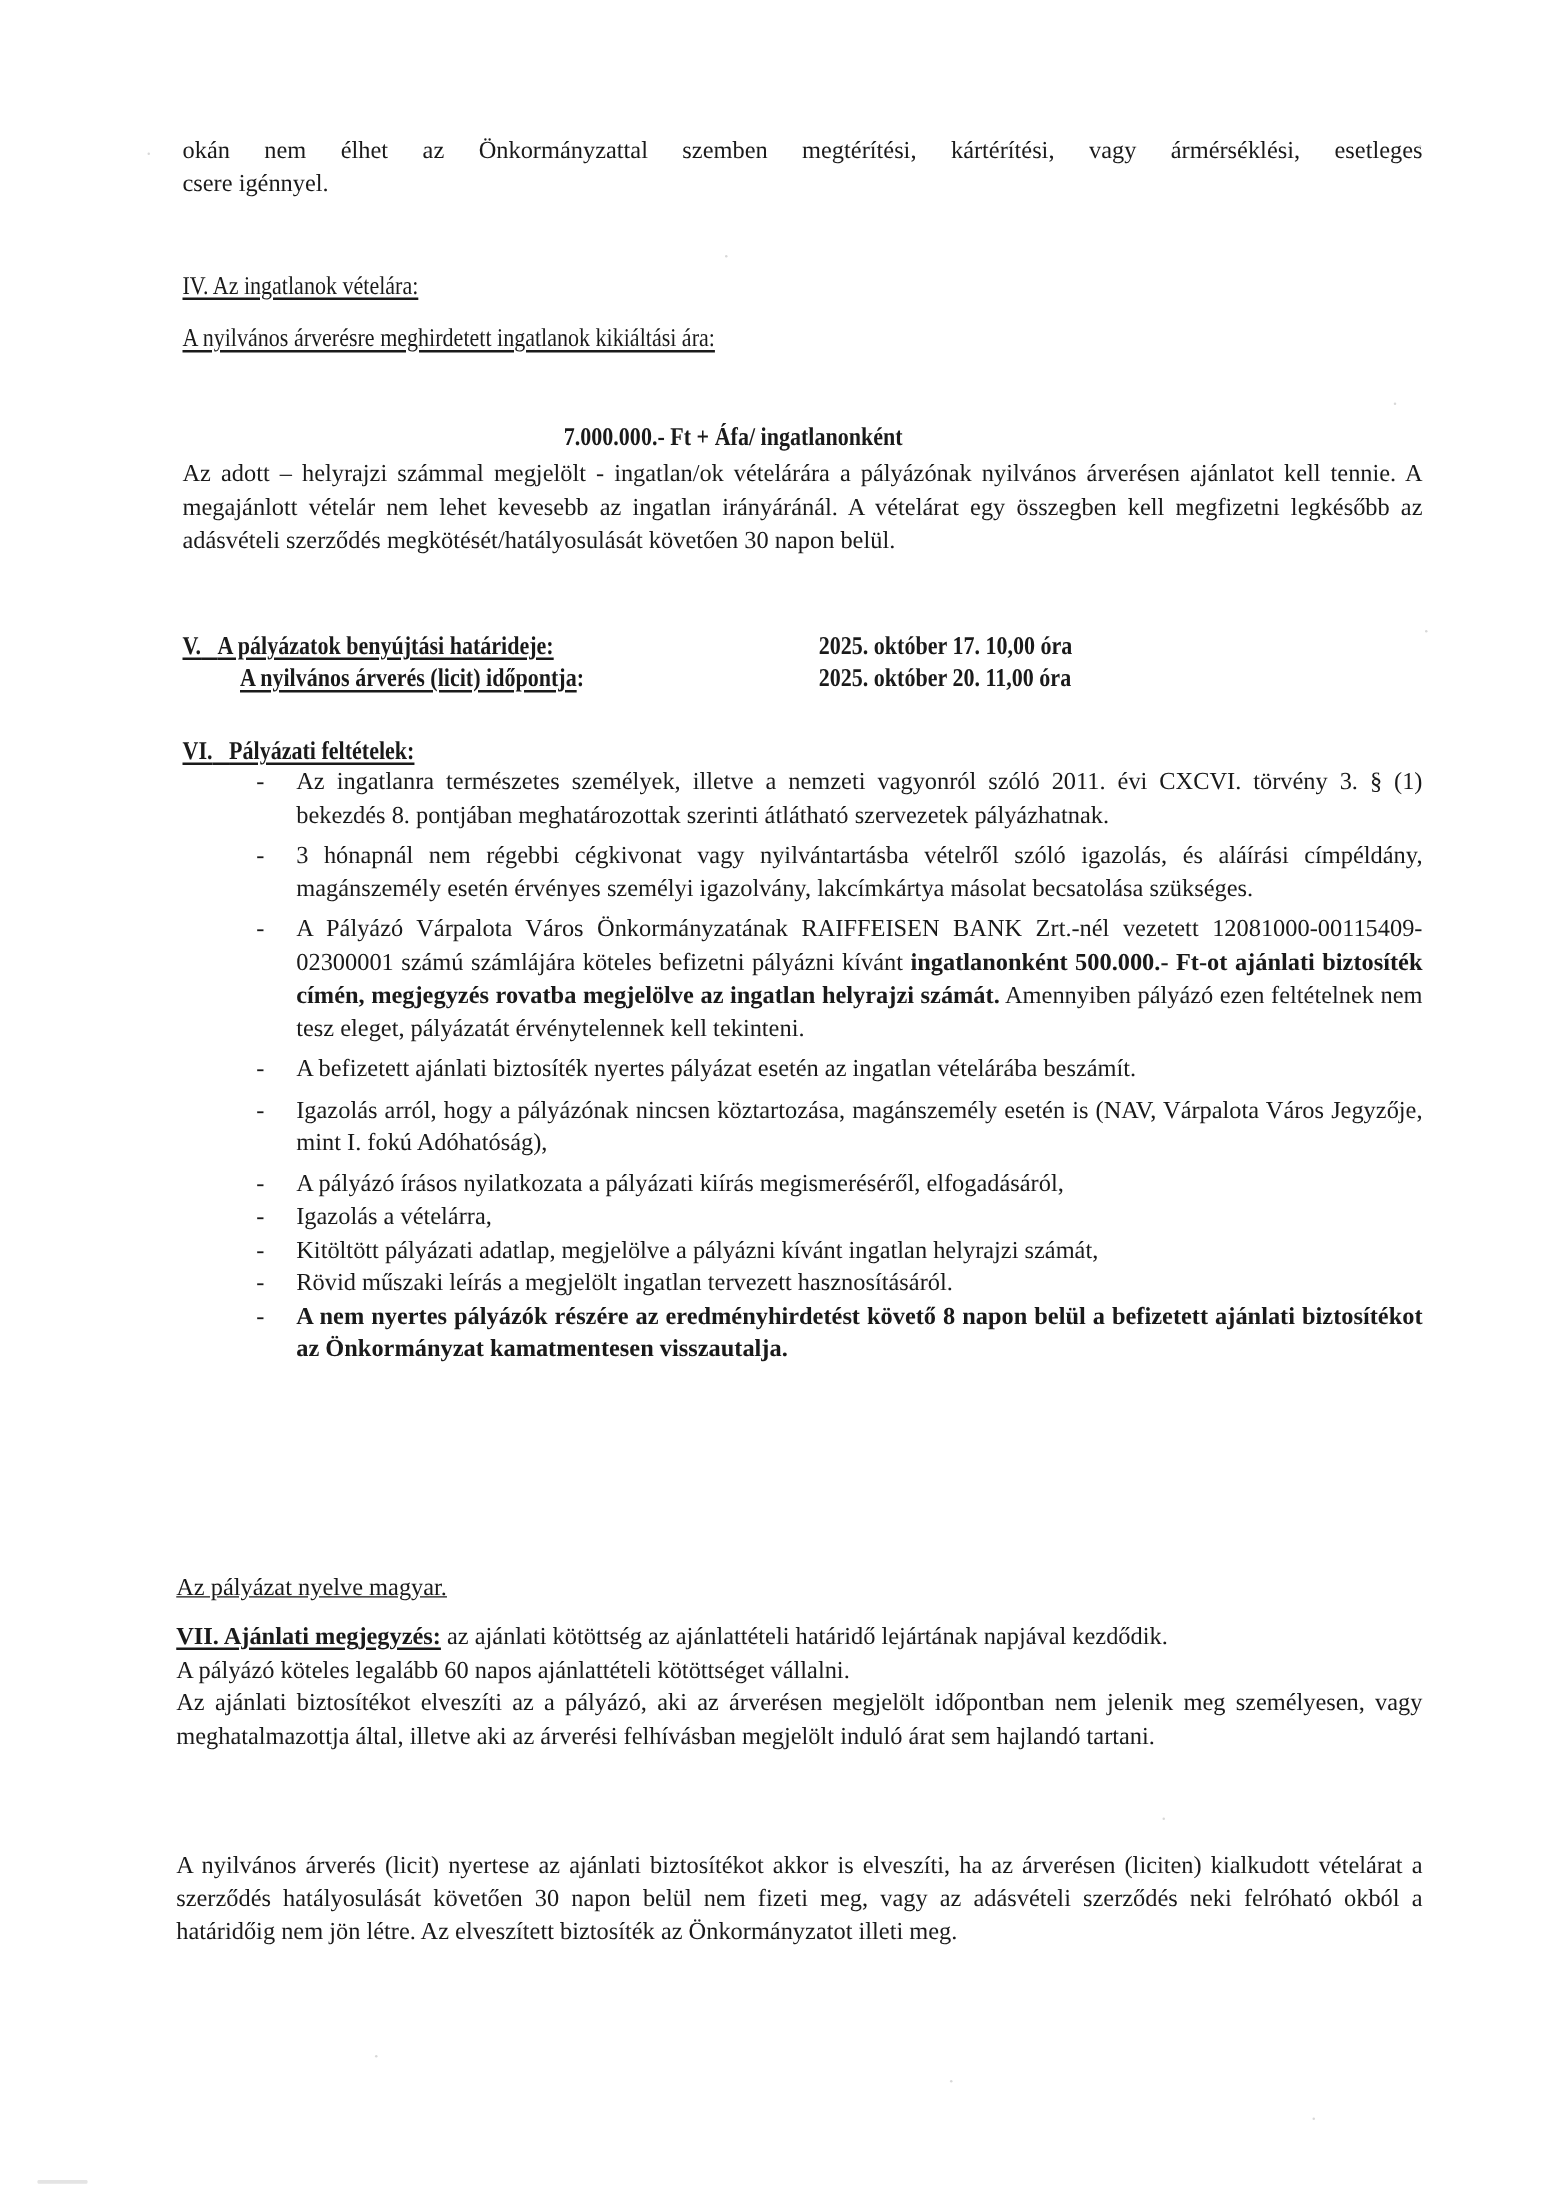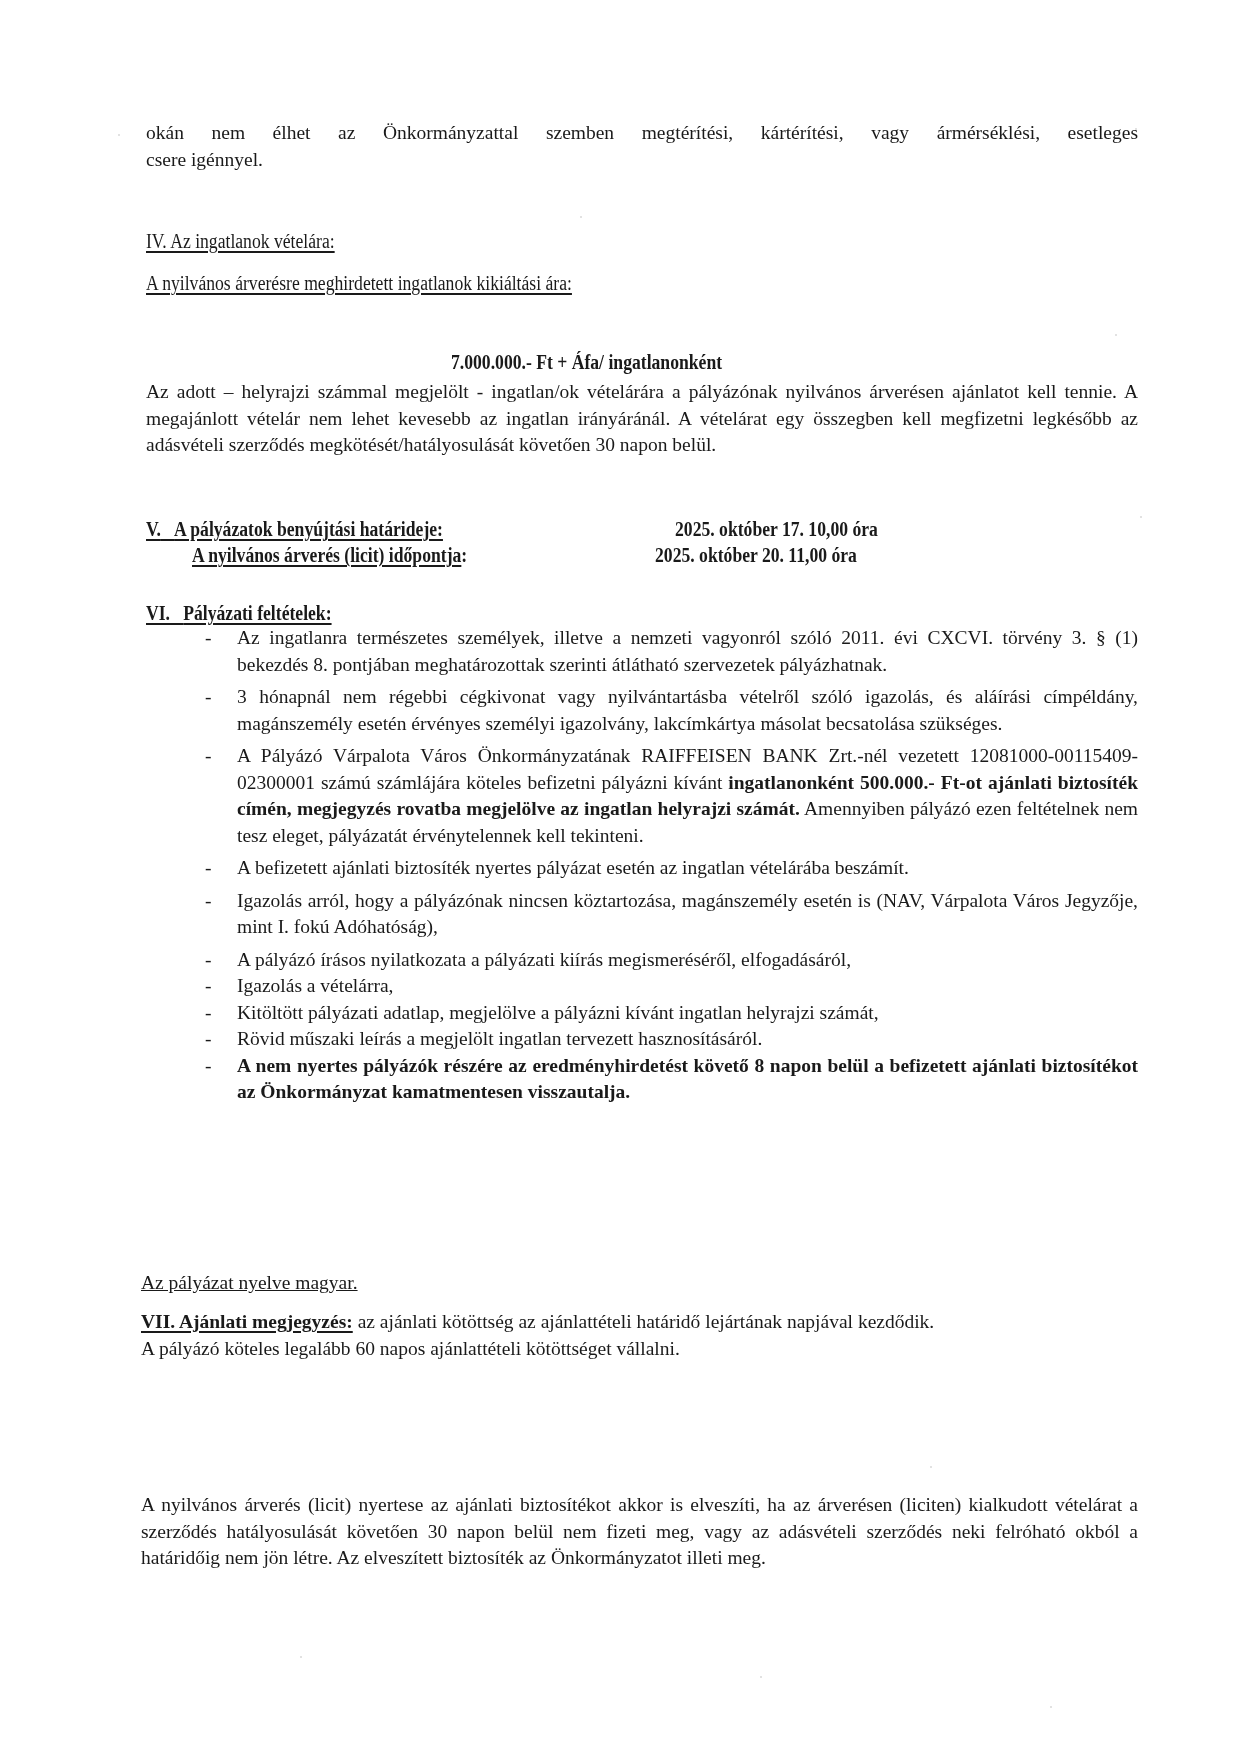--- a/index.html
+++ b/index.html
@@ -2,21 +2,21 @@
 <html><head>
 <meta charset="utf-8">
 <style>
   html, body { margin: 0; padding: 0; background: #ffffff; }
   body {
     width: 1241px; height: 1755px; position: relative; overflow: hidden;
     font-family: "Liberation Serif", "DejaVu Serif", serif;
     color: #1a1a1a;
     font-size: 19.5px;
   }
-  .page { position: absolute; left: 0; top: 16px; width: 1241px; height: 1712px; }
+  .page { position: absolute; left: 0; top: 4px; width: 1241px; height: 1712px; }
   .blk { position: absolute; left: 146px; width: 992px; line-height: 26.5px; }
   .justall { text-align: justify; }
   .u { text-decoration: underline; text-decoration-thickness: 2px; text-underline-offset: 3px; }
   .b { font-weight: bold; }
   .cond { display: inline-block; transform: scaleX(0.86); transform-origin: left center; white-space: nowrap; }
   .heading { font-weight: normal; font-size: 20.5px; }
   .line { display: block; }
   .row { position: absolute; white-space: nowrap; font-weight: bold; font-size: 20.5px; }
   ul.bullets { list-style: none; margin: 0; padding: 0; position: absolute; left: 205px; width: 933px; }
   ul.bullets li { position: relative; padding-left: 32px; line-height: 26.5px; margin-bottom: 6px; }
@@ -41,21 +41,21 @@
     <span class="u cond">A nyilvános árverésre meghirdetett ingatlanok kikiáltási ára:</span>
   </div>
   <div class="row" style="left:451px; top:310px;margin-top:25px;">
     <span class="cond">7.000.000.- Ft + Áfa/ ingatlanonként</span>
   </div>
   <div class="blk justall" style="top:363px; text-align-last:left;">Az adott – helyrajzi számmal megjelölt - ingatlan/ok vételárára a pályázónak nyilvános árverésen ajánlatot kell tennie. A megajánlott vételár nem lehet kevesebb az ingatlan irányáránál. A vételárat egy összegben kell megfizetni legkésőbb az adásvételi szerződés megkötését/hatályosulását követően 30 napon belül.</div>
 
   <div class="row" style="left:146px; top:502px;">
     <span class="cond u"><span>V.</span>&nbsp;&nbsp;&nbsp;<span>A pályázatok benyújtási határideje:</span></span>
   </div>
-  <div class="row" style="left:655px; top:502px;margin-left:20px;">
+  <div class="row" style="left:655px; top:502px;">
     <span class="cond">2025. október 17.  10,00 óra</span>
   </div>
   <div class="row" style="left:192px; top:528px;">
     <span class="cond"><span class="u">A nyilvános árverés (licit) időpontja</span><span>:</span></span>
   </div>
   <div class="row" style="left:655px; top:528px;">
     <span class="cond">2025. október 20.  11,00 óra</span>
   </div>
 
   <div class="row" style="left:146px; top:586px;">
@@ -103,20 +103,21 @@
       <span class="dash">-</span>
       <span class="txt b">A nem nyertes pályázók részére az eredményhirdetést követő 8 napon belül a befizetett ajánlati biztosítékot az Önkormányzat kamatmentesen visszautalja.</span>
     </li>
   </ul>
 
   <div class="blk" style="top:1254px; left:141px;text-decoration:underline;">Az pályázat nyelve magyar.</div>
 
   <div class="blk" style="top:1293px; left:141px; width:997px;">
     <span class="line"><span class="b u">VII.  Ajánlati megjegyzés:</span><span> az ajánlati kötöttség az ajánlattételi határidő lejártának napjával kezdődik.</span></span>
     <span class="line">A pályázó köteles legalább 60 napos ajánlattételi kötöttséget vállalni.</span>
+    <span class="line justall" style="text-align-last:left;">Az ajánlati biztosítékot elveszíti az a pályázó, aki az árverésen megjelölt időpontban nem jelenik meg személyesen, vagy meghatalmazottja által, illetve aki az árverési felhívásban megjelölt induló árat sem hajlandó tartani.</span>
   </div>
 
   <div class="blk justall" style="top:1476px; left:141px; width:997px; text-align-last:left;">A nyilvános árverés (licit) nyertese az ajánlati biztosítékot akkor is elveszíti, ha az árverésen (liciten) kialkudott vételárat a szerződés hatályosulását követően 30 napon belül nem fizeti meg, vagy az adásvételi szerződés neki felróható okból a határidőig nem jön létre. Az elveszített biztosíték az Önkormányzatot illeti meg.</div>
 
   <div class="specks">
     <span style="left:118px; top:118px;"></span>
     <span style="left:1135px; top:112px;"></span>
     <span style="left:580px; top:200px;"></span>
     <span style="left:1115px; top:318px;"></span>
     <span style="left:1140px; top:500px;"></span>

